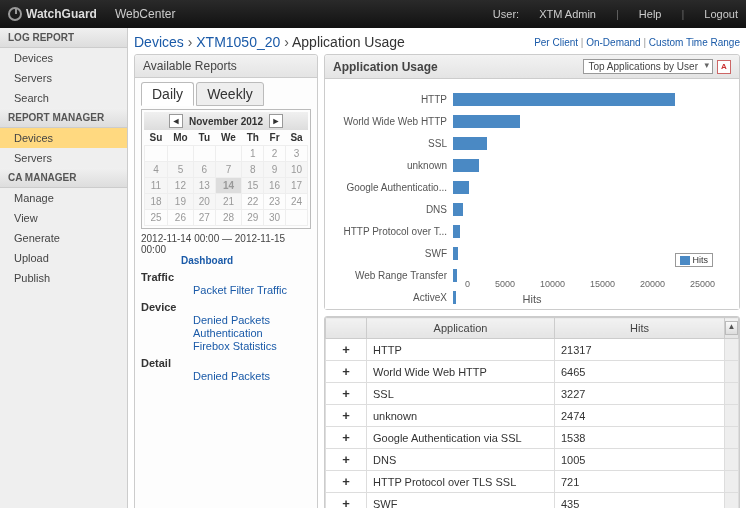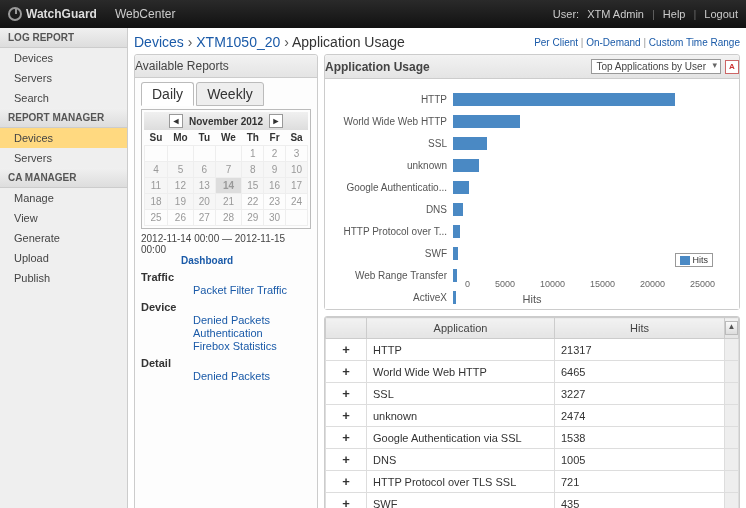--- a/index.html
+++ b/index.html
@@ -3,40 +3,40 @@
 <meta charset="utf-8">
 <style>
   * { box-sizing: border-box; margin: 0; padding: 0; }
   body { font-family: Arial, Helvetica, sans-serif; font-size: 11px; color: #333; background: #fff; width: 746px; }
   .topbar { background: linear-gradient(#2a2a2a,#111); height: 28px; display: flex; align-items: center; padding: 4px 8px; color: #ccc; }
   .logo { display: flex; align-items: center; gap: 4px; font-size: 12px; }
   .logo-mark { width: 14px; height: 14px; border: 2px solid #999; border-radius: 50%; display: inline-block; position: relative; }
   .logo-mark::after { content: ""; width: 2px; height: 6px; background: #999; position: absolute; left: 5px; top: -1px; }
   .brand { color: #ddd; font-weight: bold; }
   .app { color: #ccc; margin-left: 18px; font-size: 12px; }
-  .top-right { margin-left: auto; font-size: 11px; display: flex; align-items: center; gap: 8px; }
+  .top-right { margin-left: auto; font-size: 11px; display: flex; align-items: center; gap: 20px; }
   .top-right span.sep { color: #666; }
   .top-right a { color: #ccc; cursor: pointer; }
   .main { display: flex; }
   .sidebar { width: 128px; background: #efefef; border-right: 1px solid #ccc; min-height: 480px; }
   .side-hdr { background: linear-gradient(#f0f0f0,#ddd); font-weight: bold; font-size: 10px; color: #555; padding: 4px 8px; border-bottom: 1px solid #ccc; }
   .side-item { padding: 4px 14px; font-size: 11px; color: #444; cursor: pointer; }
   .side-item.active { background: #ffd980; }
   .content { flex: 1; padding: 4px 6px; }
   .crumbs-row { display: flex; align-items: center; padding: 2px 0 4px 0; }
   .crumbs { font-size: 14px; color: #1a5aa8; }
   .crumbs a { color: #1a5aa8; text-decoration: none; }
   .crumbs .sep { color: #555; }
   .crumbs .last { color: #333; }
   .links-right { margin-left: auto; font-size: 10px; color: #1a5aa8; }
   .links-right a { color: #1a5aa8; cursor: pointer; }
   .links-right .bar { color: #999; }
   .cols { display: flex; gap: 6px; }
   .panel { border: 1px solid #ccc; border-radius: 3px; background: #fdfdfd; }
-  .panel-hdr { background: linear-gradient(#f2f2f2,#e4e4e4); border-bottom: 1px solid #ccc; padding: 4px 0; font-size: 12px; color: #444; border-radius: 3px 3px 0 0; display: flex; align-items: center; }
+  .panel-hdr { background: linear-gradient(#f2f2f2,#e4e4e4); border-bottom: 1px solid #ccc; padding: 4px 8px; font-size: 12px; color: #444; border-radius: 3px 3px 0 0; display: flex; align-items: center; }
   .left-col { width: 184px; }
   .avail { padding: 4px 6px 8px 6px; font-size: 10px; }
   .tabs { display: flex; gap: 2px; margin-bottom: 3px; }
   .tab { border: 1px solid #bbb; background: #eee; border-radius: 3px 3px 0 0; padding: 3px 10px; font-size: 14px; cursor: pointer; }
   .tab.active { background: #fff; border-bottom: 1px solid #fff; position: relative; z-index: 2; }
   .cal { border: 1px solid #bbb; padding: 2px; font-size: 10px; }
   .cal-hdr { background: linear-gradient(#f0f0f0,#ddd); display: flex; align-items: center; justify-content: center; gap: 6px; font-weight: bold; padding: 2px; }
   .cal-nav { width: 14px; height: 14px; border: 1px solid #999; background: #fff; display: flex; align-items: center; justify-content: center; cursor: pointer; font-size: 9px; color: #333; }
   table.calendar { width: 100%; border-collapse: collapse; font-size: 10px; text-align: center; }
   table.calendar th { padding: 2px 0; font-weight: bold; color: #333; }

